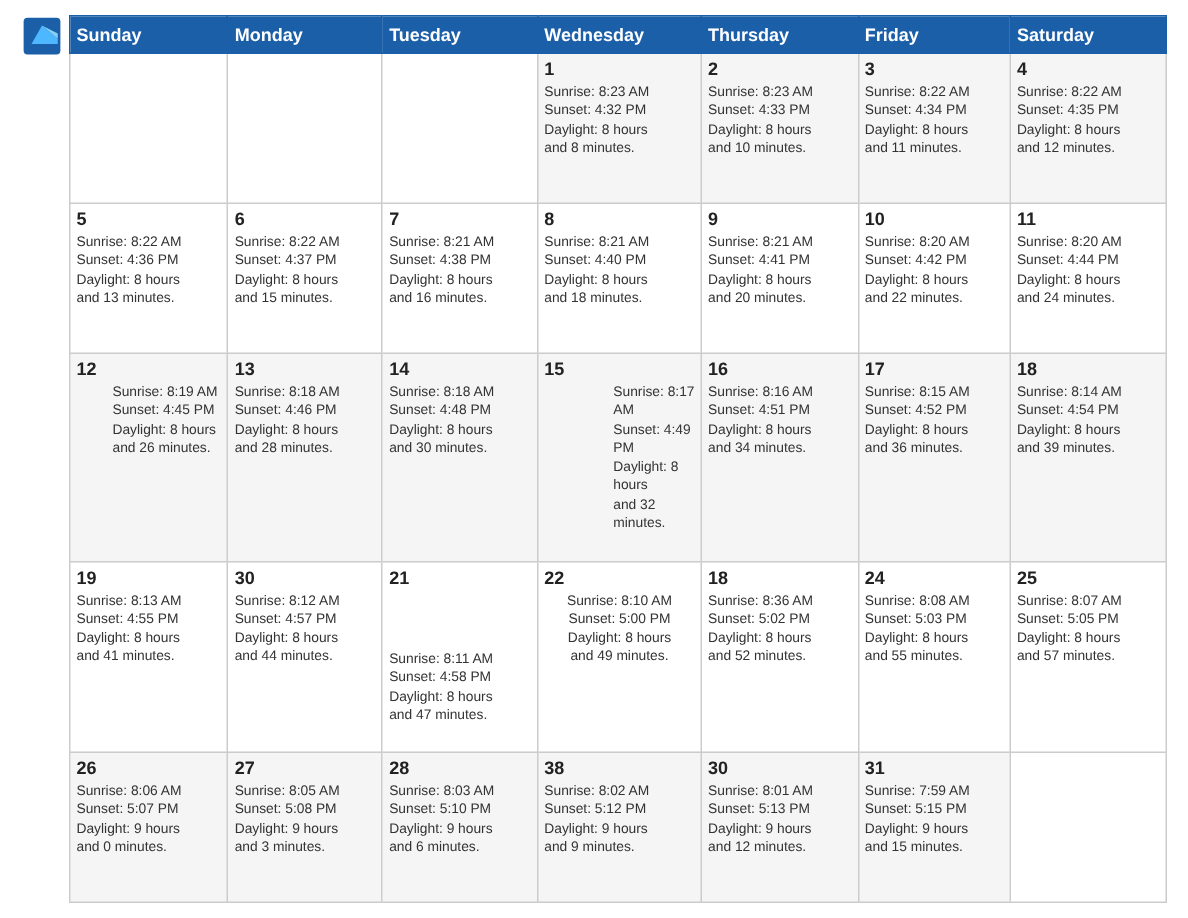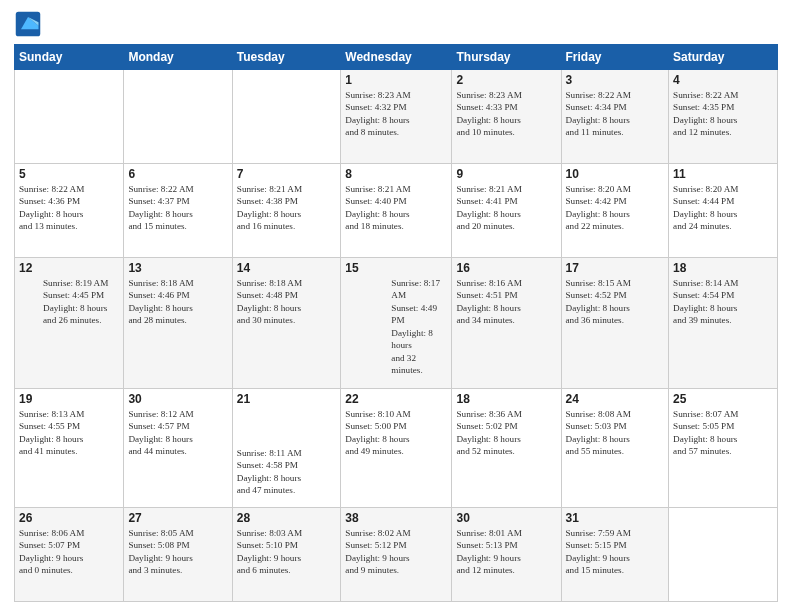--- a/index.html
+++ b/index.html
@@ -7,21 +7,21 @@
       font-family: Arial, sans-serif;
       background: #fff;
       width: 792px;
       height: 612px;
       overflow: hidden;
     }
     .page {
       width: 792px;
       height: 612px;
       display: flex;
-      flex-direction: column;
+      flex-direction: row;
       padding: 10px 14px 10px 14px;
     }
     .header {
       display: flex;
       justify-content: space-between;
       align-items: flex-start;
       margin-bottom: 6px;
     }
     .logo {
       display: flex;
@@ -86,21 +86,20 @@
       font-size: 12px;
       font-weight: bold;
       color: #222;
       display: block;
       margin-bottom: 2px;
     }
     .day-info {
       font-size: 9.2px;
       color: #333;
       line-height: 1.35;
-      font-family: Liberation Serif, serif;
     }
     .empty { background: #fff !important; }
   </style>
 </head>
 <body>
 
 <div class="page">
   <div class="header">
     <div class="logo">
       <svg class="logo-icon" viewBox="0 0 32 32">
@@ -284,21 +283,21 @@
           </td>
           <td>
             <span class="day-num">21</span>
             <div class="day-info" style="white-space: pre-line; margin-top: 41px;">Sunrise: 8:11 AM
 Sunset: 4:58 PM
 Daylight: 8 hours
 and 47 minutes.</div>
           </td>
           <td>
             <span class="day-num">22</span>
-            <div class="day-info" style="white-space: pre-line;">Sunrise: 8:10 AM
+            <div class="day-info" style="white-space: pre-line; text-align: center;">Sunrise: 8:10 AM
 Sunset: 5:00 PM
 Daylight: 8 hours
 and 49 minutes.</div>
           </td>
           <td>
             <span class="day-num">18</span>
             <div class="day-info" style="white-space: pre-line;">Sunrise: 8:36 AM
 Sunset: 5:02 PM
 Daylight: 8 hours
 and 52 minutes.</div>

